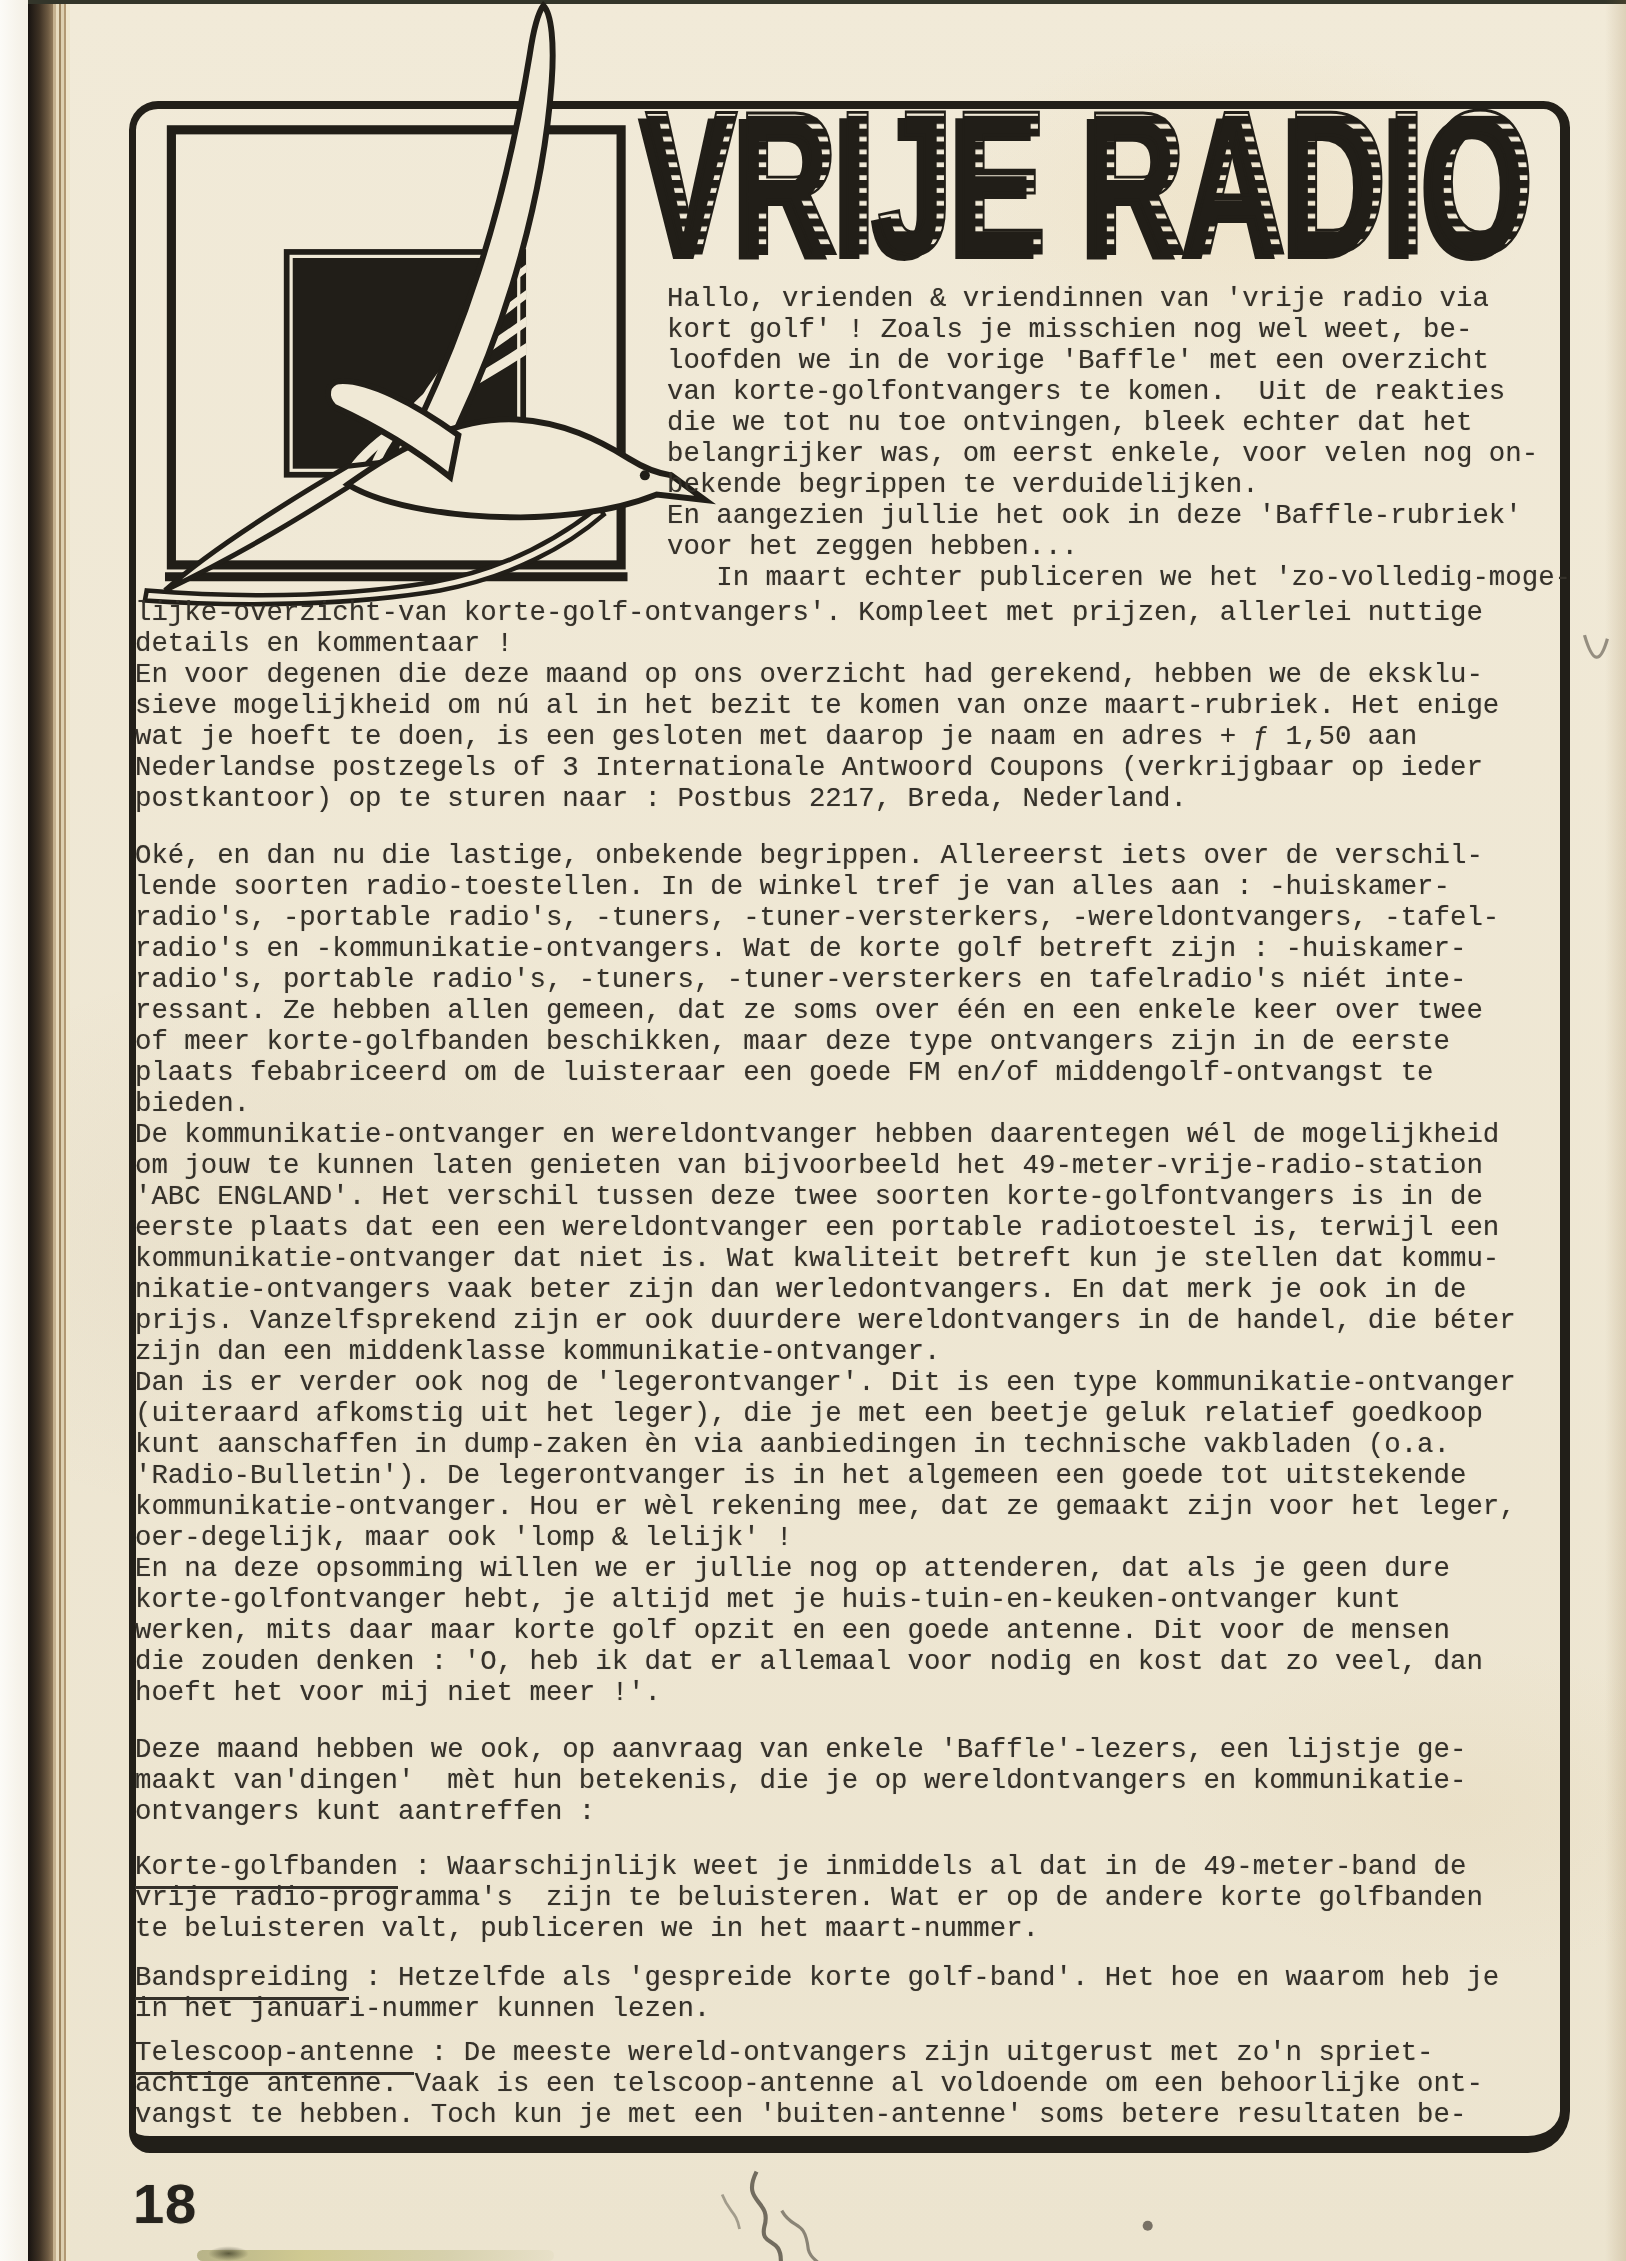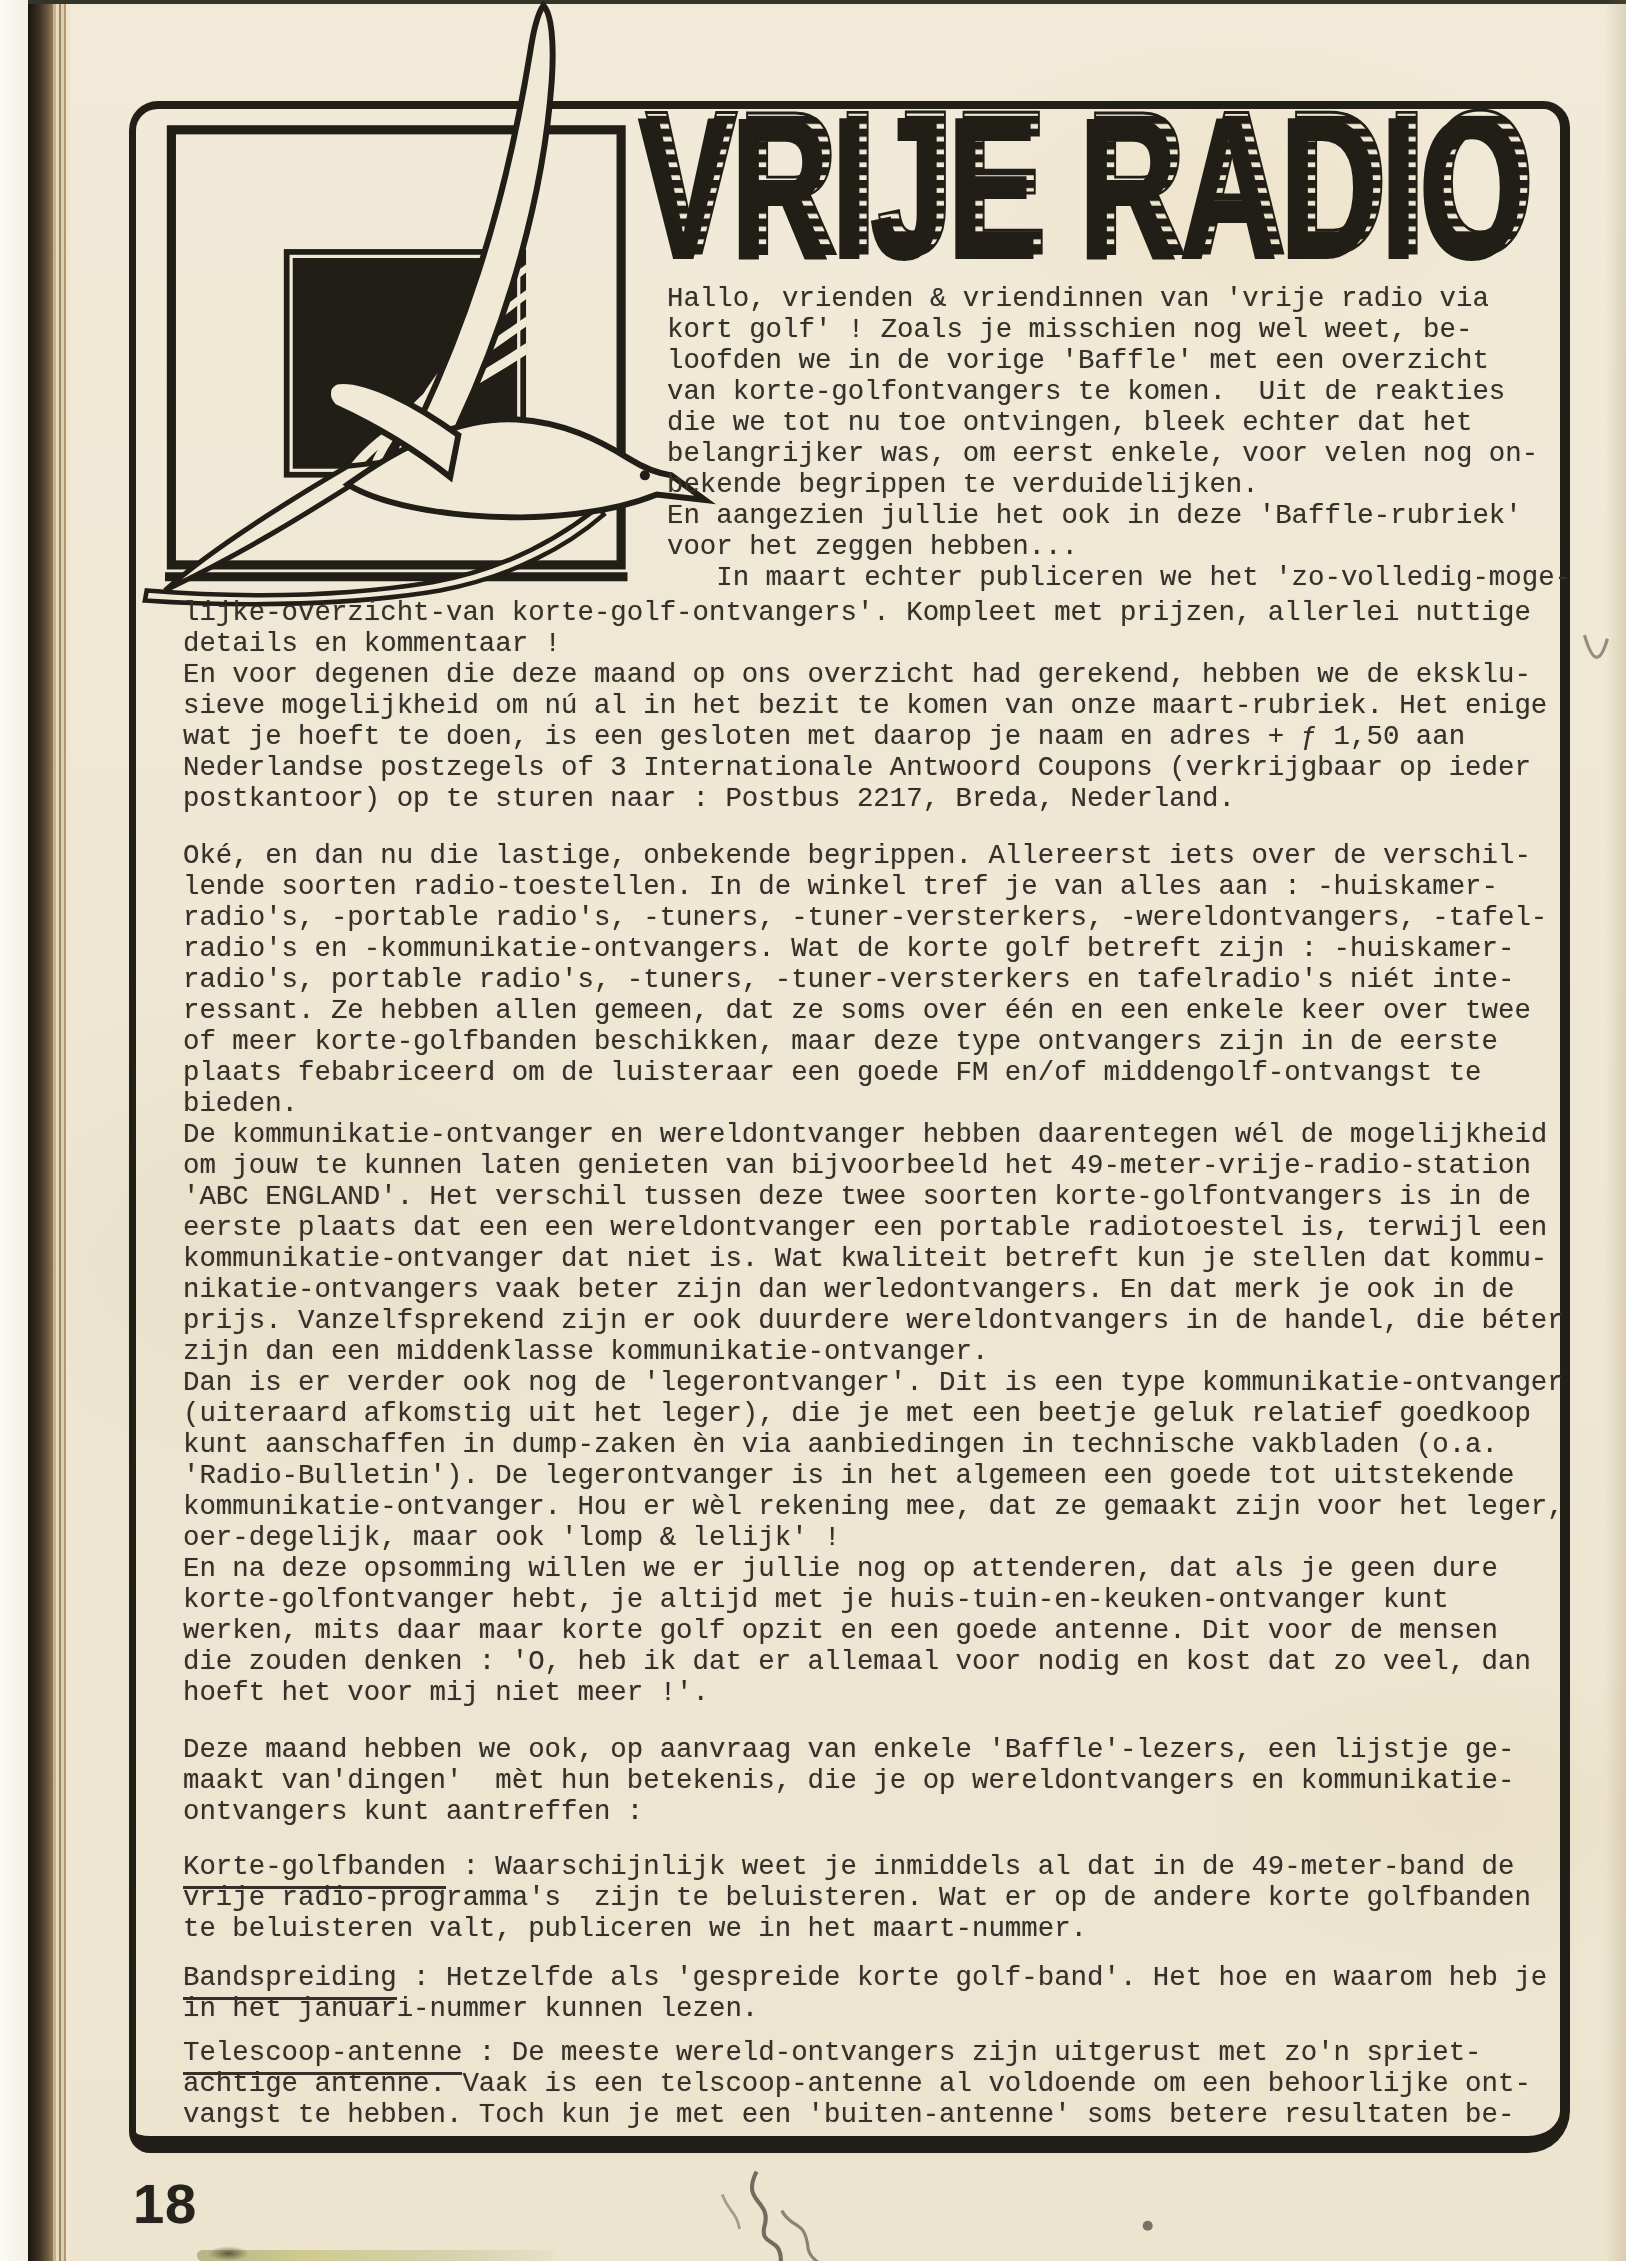--- a/index.html
+++ b/index.html
@@ -40,21 +40,20 @@
   
   .logo-svg{position:absolute;left:133px;top:0;width:585px;height:649px;overflow:visible;}
   .title-svg{position:absolute;left:633px;top:103px;width:910px;height:161px;}
 
   
   .tw{
     color:#35312a;
     font-family:"Liberation Mono","DejaVu Sans Mono",monospace;
     font-size:27.4px;line-height:31px;white-space:pre;
     text-shadow:0 0 0.9px rgba(53,49,42,.38);
-    margin-left:48px;
   }
   .intro{position:absolute;left:662px;top:278px;margin:5px;}
   .article{position:absolute;left:135px;top:597px;}
   .article .tl{height:31px;white-space:pre;}
   .article .gap{width:4.6px;}
   .term{border-bottom:3.7px solid #35312a;padding-bottom:4px;}
 
   .page-number{
     position:absolute;left:133px;top:2151px;
     font-size:56px;font-weight:700;color:#26231d;letter-spacing:0.9px;

